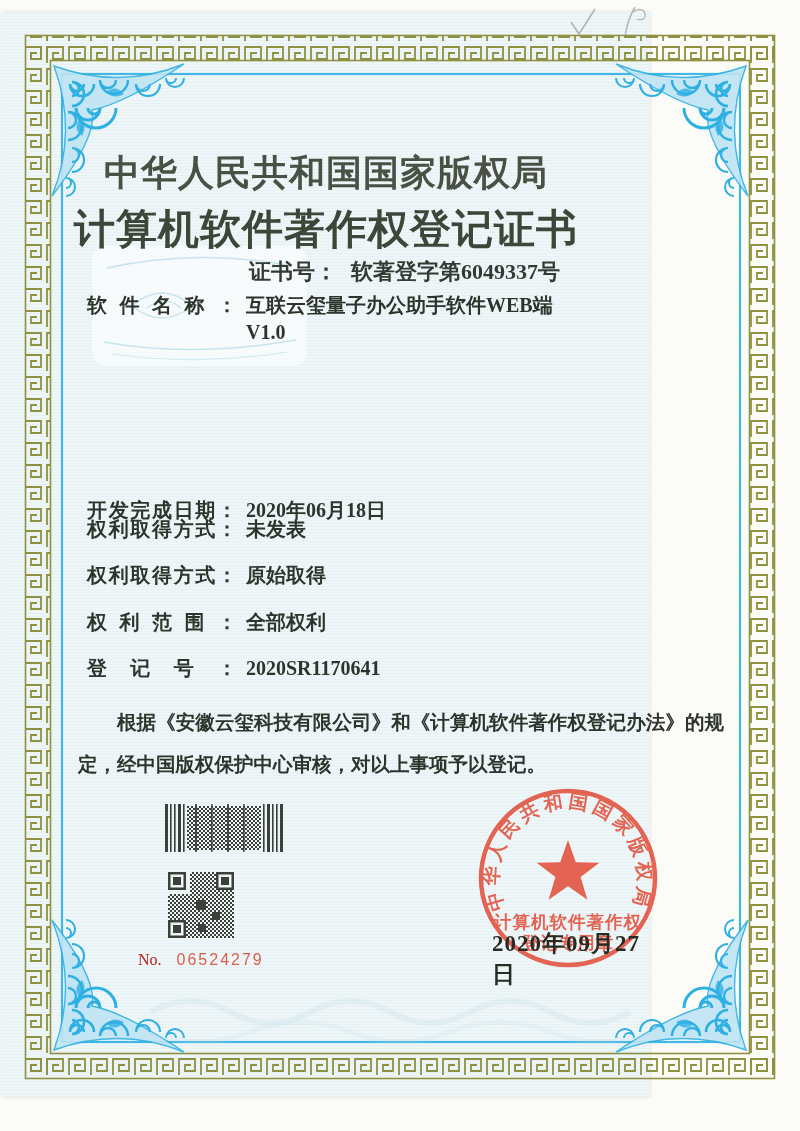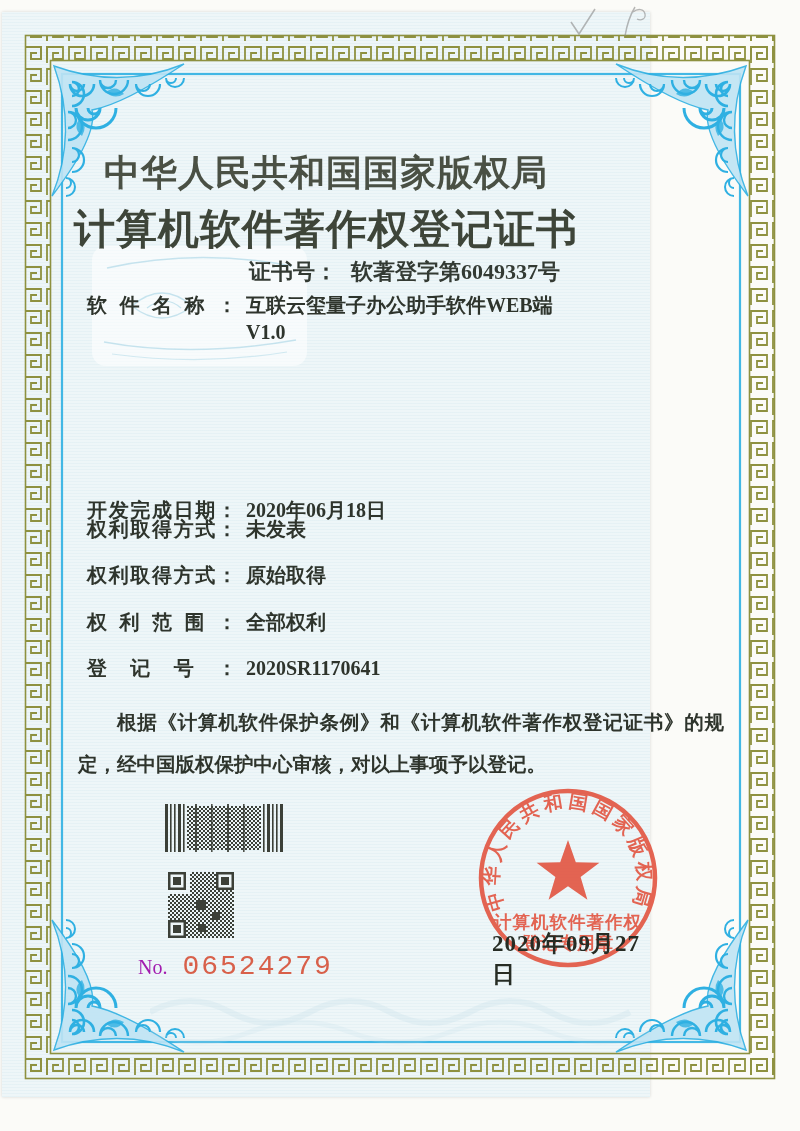--- a/index.html
+++ b/index.html
@@ -58,24 +58,24 @@
   .field-value{margin-left:9px;}
   .statement{
     position:absolute;left:78px;top:702px;width:646px;
     font-size:19.5px;line-height:42px;font-weight:700;color:var(--ink);
     text-indent:2em;text-align:justify;
   }
   .serial-row{
     position:absolute;left:138px;top:951px;
     display:flex;align-items:baseline;gap:15px;
   }
-  .serial-prefix{font-size:20px;color:#a21caf;}
+  .serial-prefix{font-size:16px;color:#b91c1c;}
   .serial-number{
-    font-size:28px;letter-spacing:2px;color:var(--serial-orange);
-    font-family:Liberation Mono, monospace;
+    font-size:16px;letter-spacing:2px;color:var(--serial-orange);
+    font-family:Liberation Sans, sans-serif;
   }
   .issue-date{
     position:absolute;left:492px;top:928px;
     font-size:23px;font-weight:700;letter-spacing:1px;color:#262c24;
   }
   .seal{position:absolute;left:468px;top:776px;opacity:0.88;}
   .seal text{fill:var(--seal-red);font-weight:700;}
   .watermark{position:absolute;left:92px;top:246px;opacity:0.75;}
   .bottom-guilloche{position:absolute;left:150px;top:982px;opacity:0.45;}
   .pen-mark{position:absolute;left:553px;top:0;opacity:0.6;}
@@ -179,21 +179,21 @@
   </div>
   <div class="field-row" style="top:562px;">
     <span class="field-label">权利取得方式：</span>
     <span class="field-value">原始取得</span>
   </div>
   <div class="field-row" style="top:655px;justify-content:flex-end;">
     <span class="field-label">登记号：</span>
     <span class="field-value">2020SR1170641</span>
   </div>
 
-  <div class="statement">根据《计算机软件保护条例》和《计算机软件著作权登记证书》的规定，经中国版权保护中心审核，对以上事项予以登记。</div>
+  <div class="statement">根据《安徽云玺科技有限公司》和《计算机软件著作权登记办法》的规定，经中国版权保护中心审核，对以上事项予以登记。</div>
 
   <svg class="frame" style="left:165px;top:804px;" width="118" height="48" viewBox="0 0 118 48">
     <rect x="0" width="3" height="48" class="code-dark"></rect>
     <rect x="5" width="1.6" height="48" class="code-dark"></rect>
     <rect x="9" width="1.6" height="48" class="code-dark"></rect>
     <rect x="13" width="3" height="48" class="code-dark"></rect>
     <rect x="18" width="1.6" height="48" class="code-dark"></rect>
     <rect x="22" y="2" width="74" height="44" fill="url(#bcnoise)"></rect>
     <rect x="30" width="2" height="48" class="code-dark" opacity="0.9"></rect>
     <rect x="46" width="1.6" height="48" class="code-dark" opacity="0.9"></rect>

